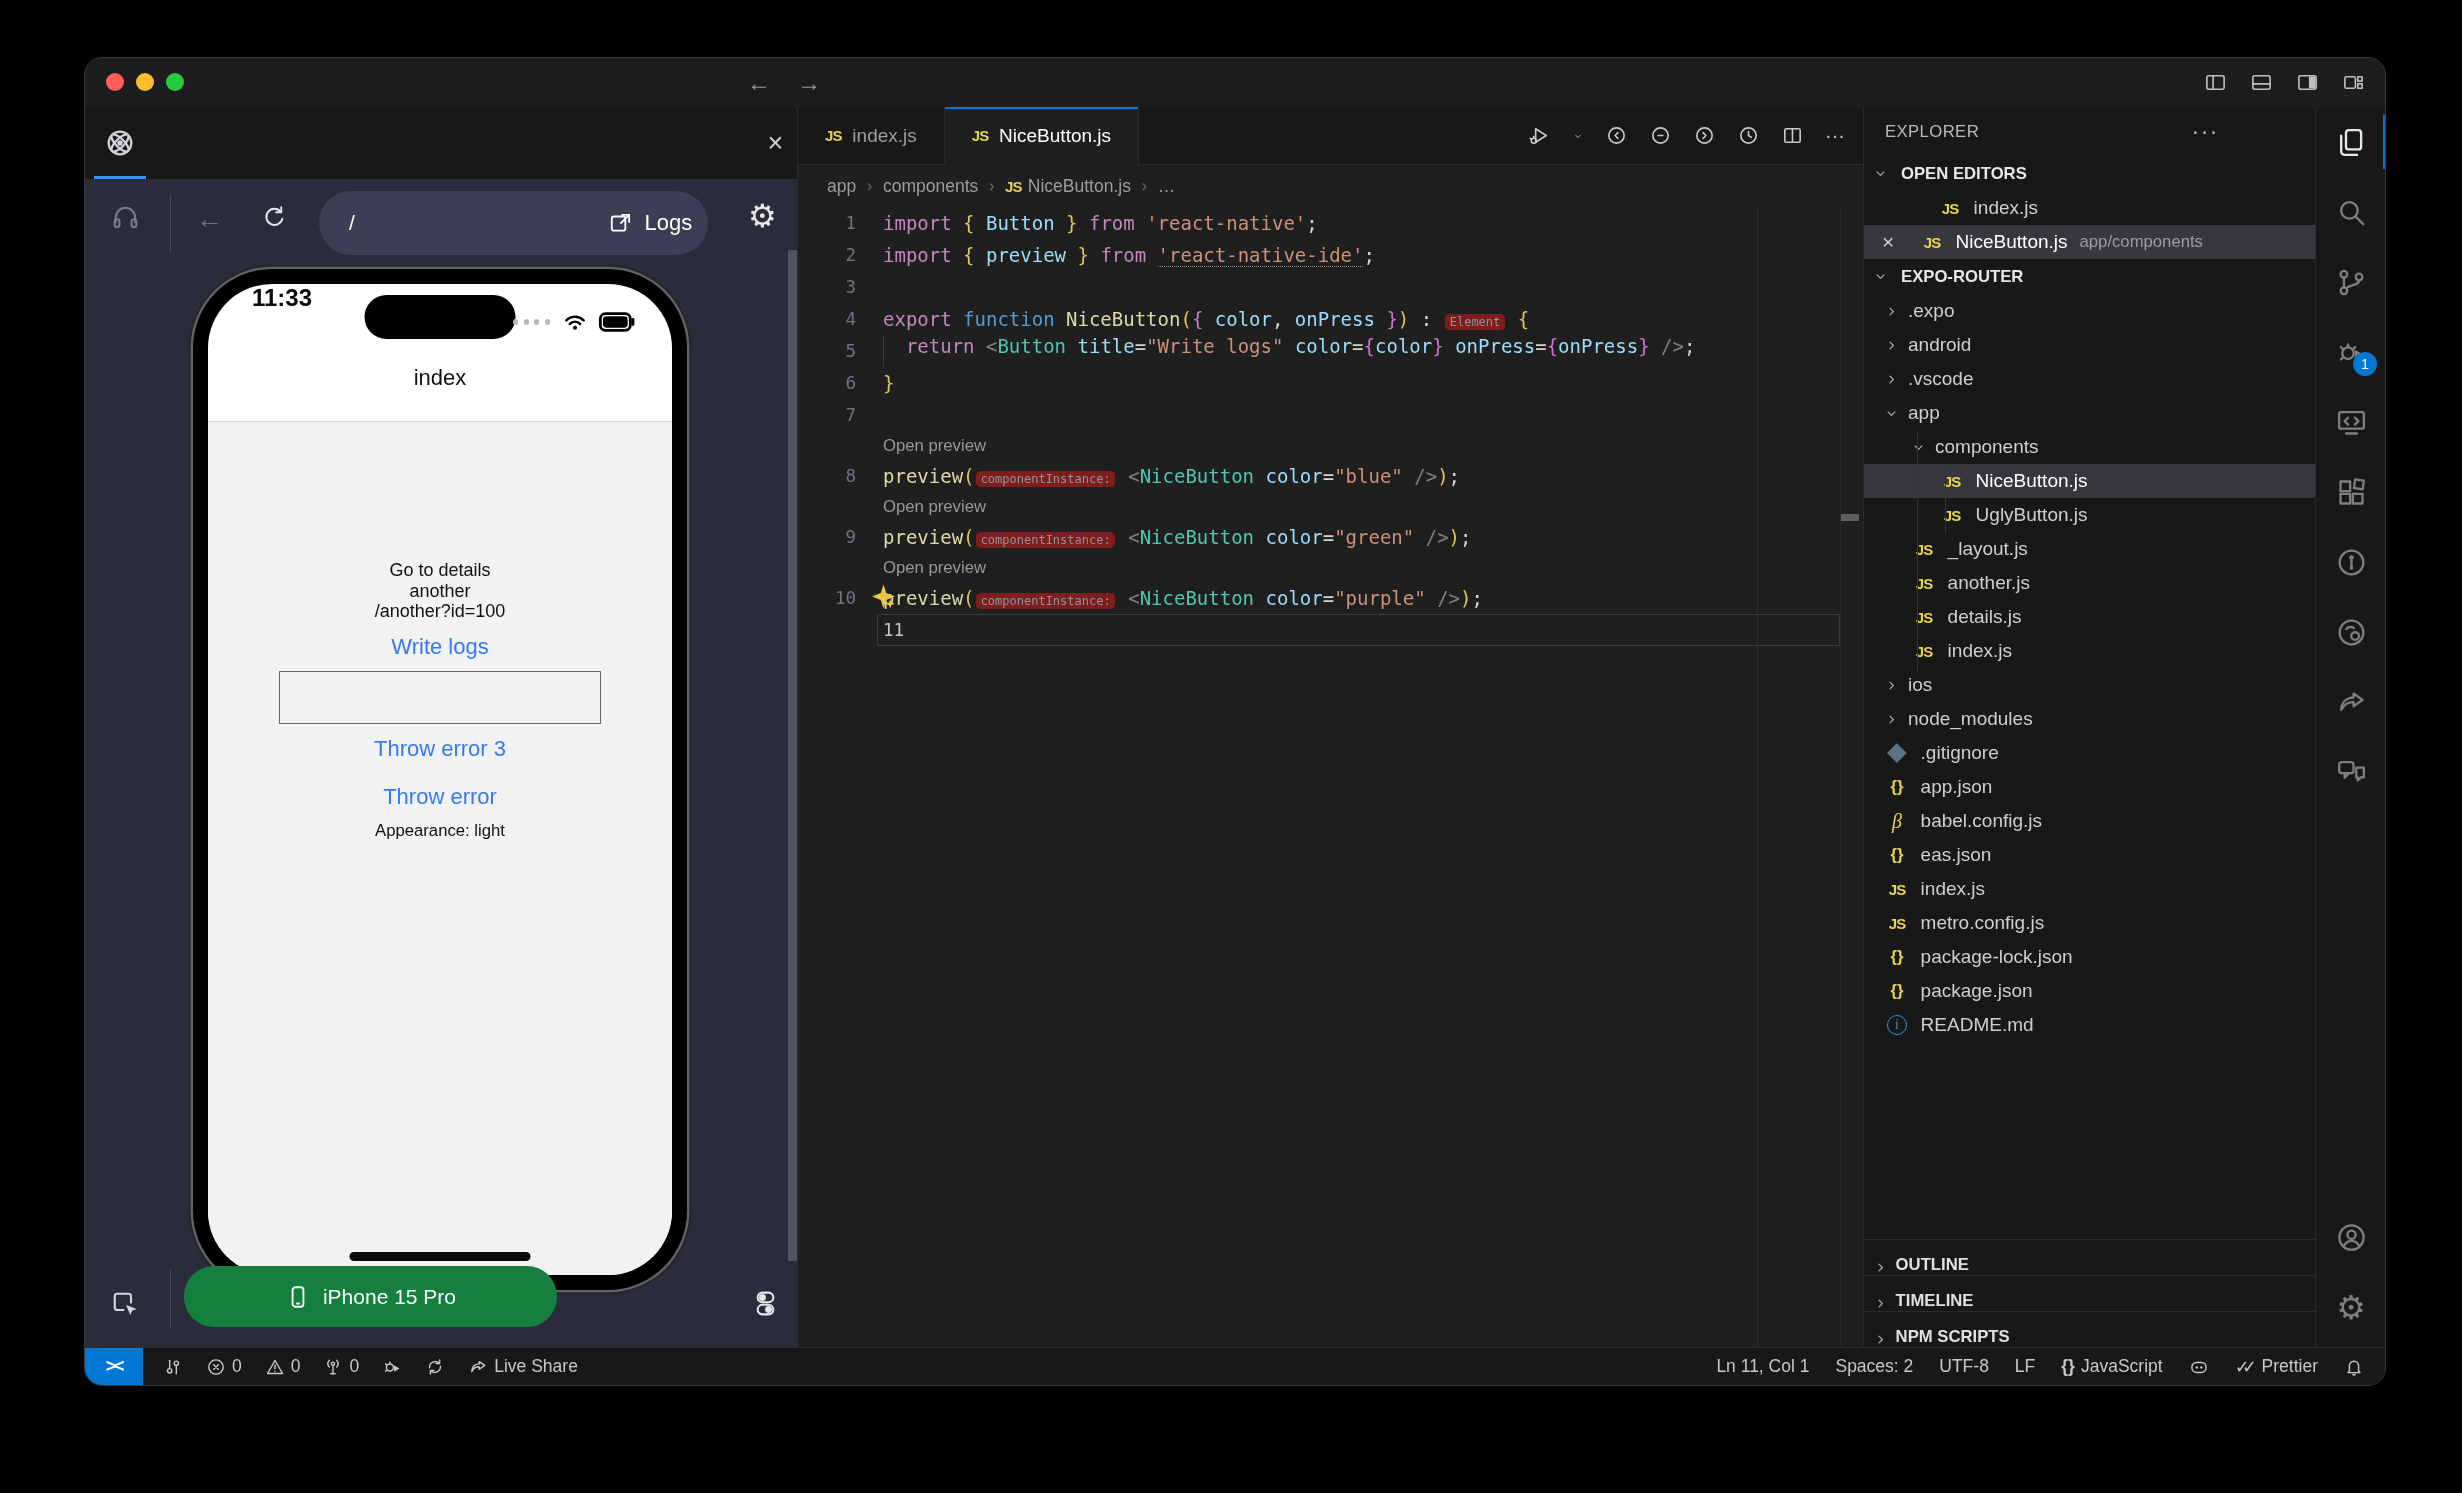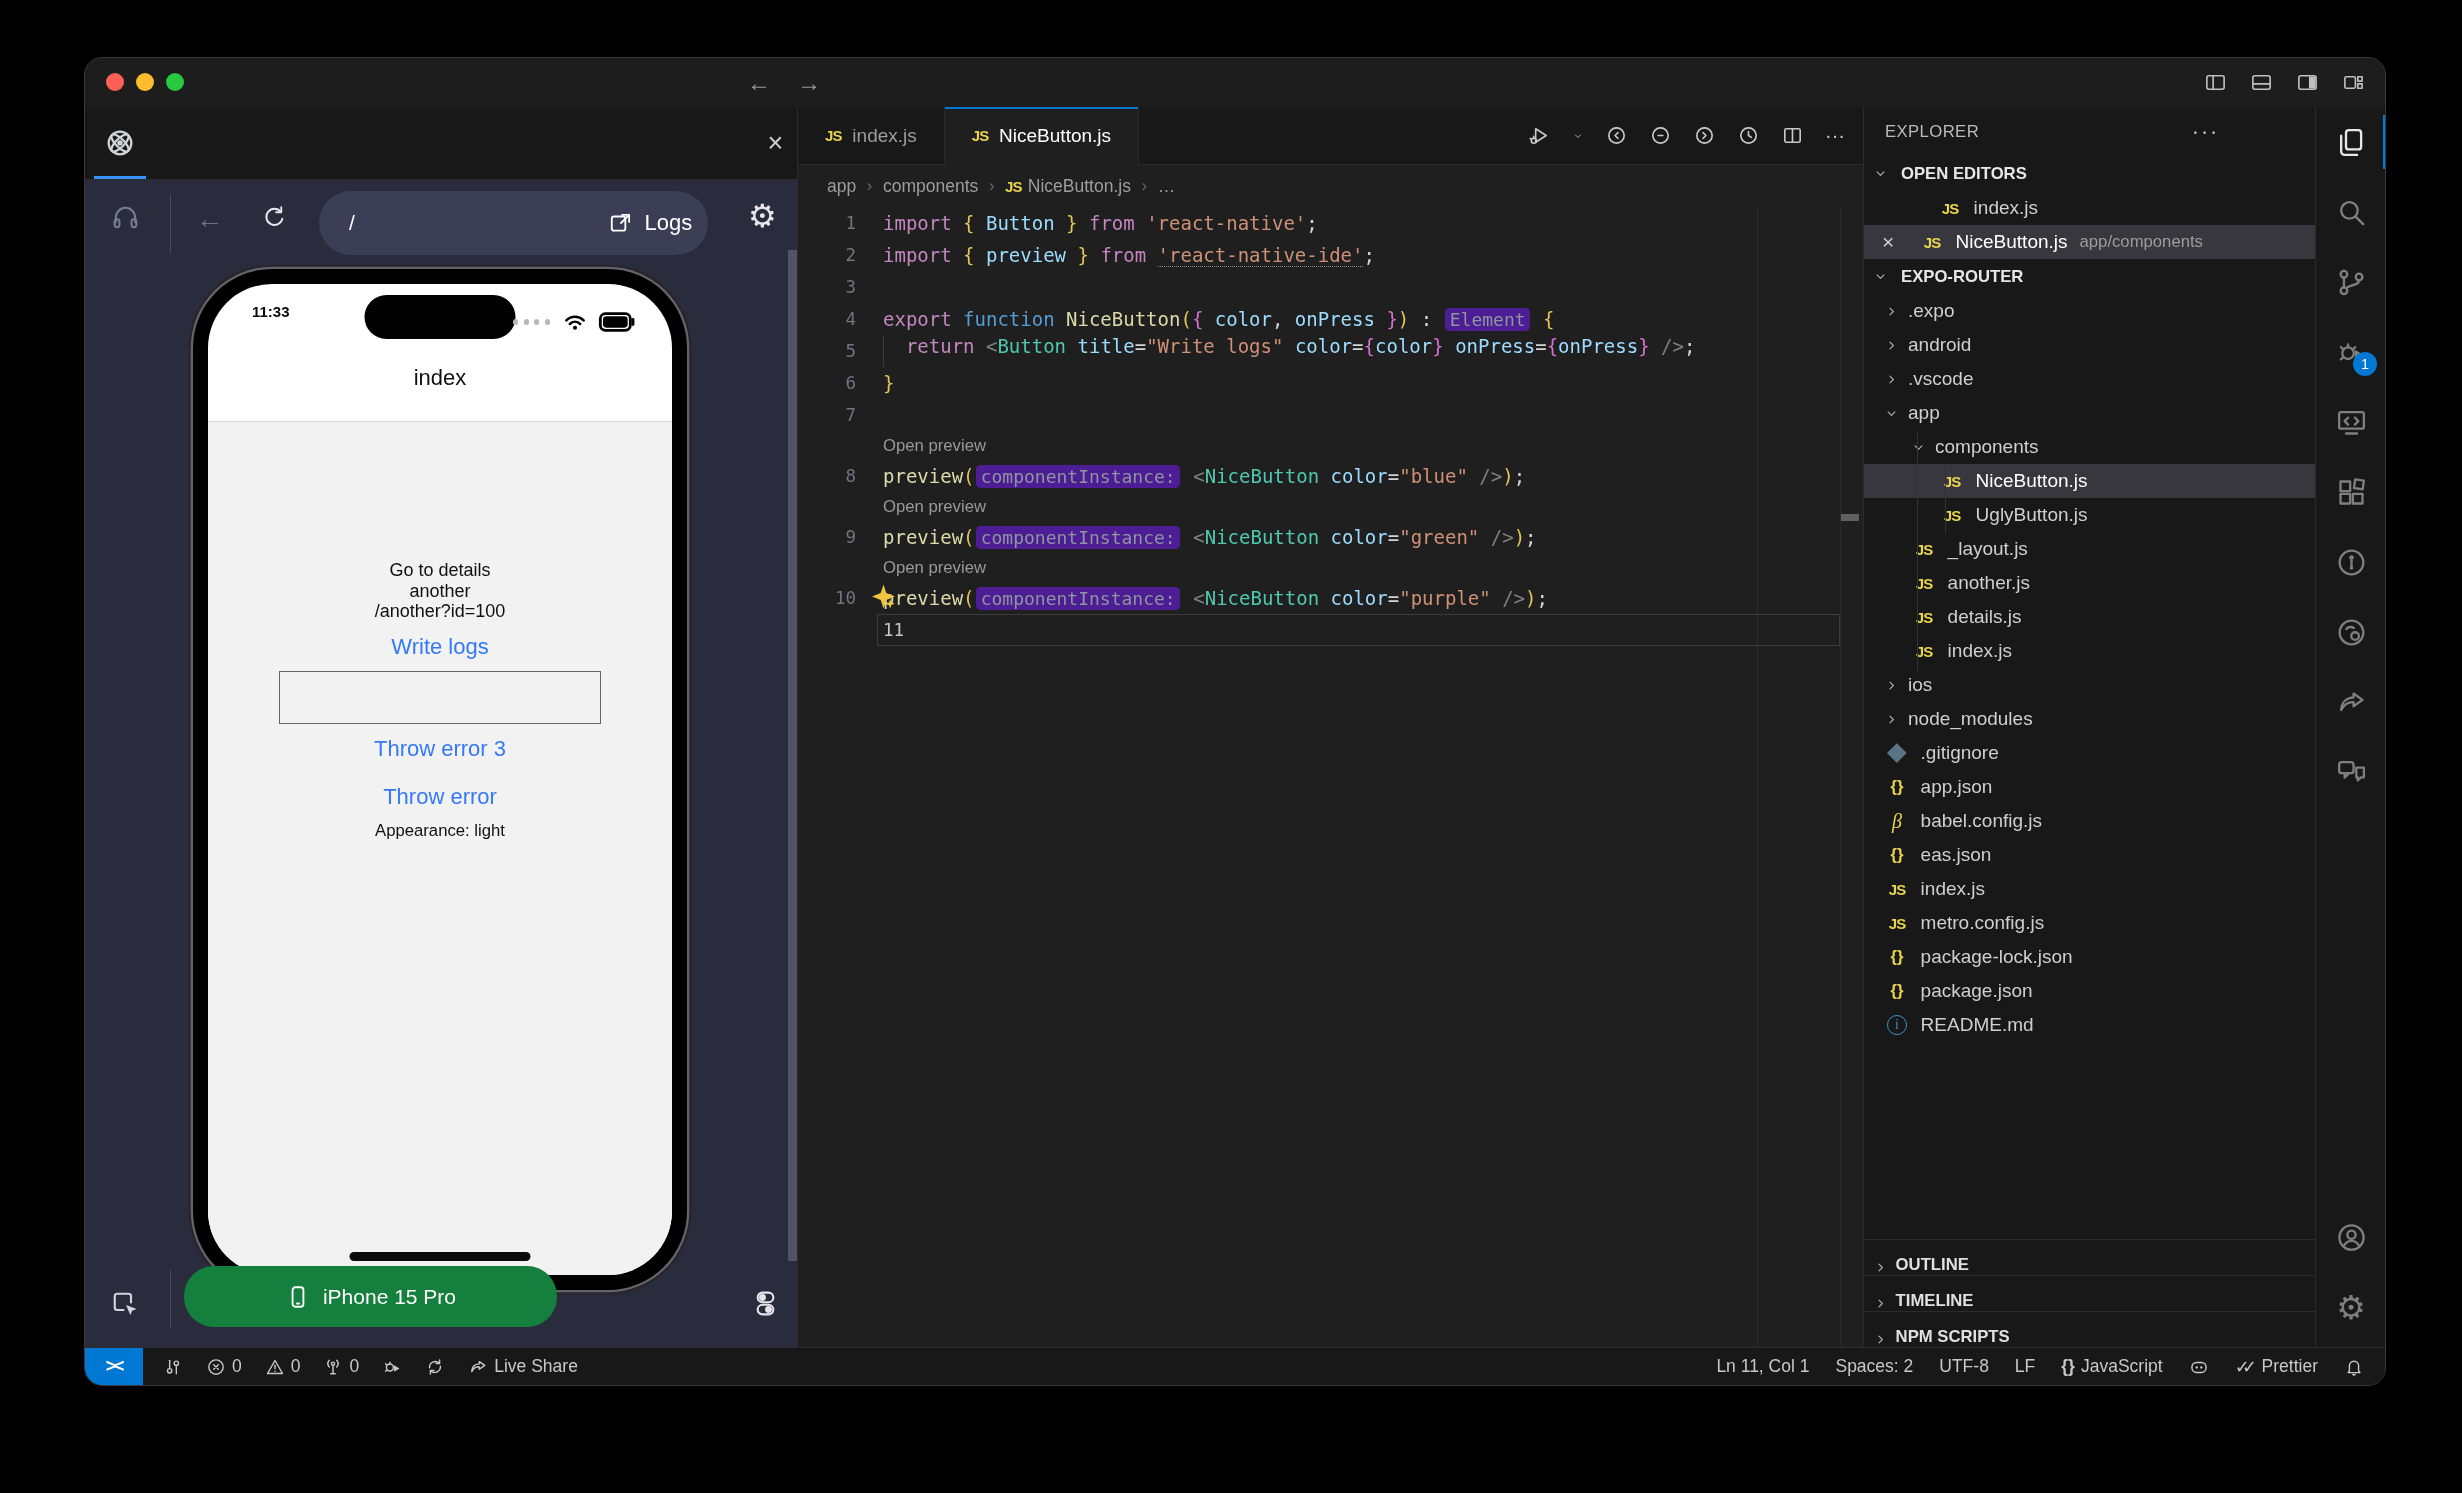--- a/index.html
+++ b/index.html
@@ -34,21 +34,21 @@
   .ic-reload{left:176px;top:24px;}
   .urlpill{position:absolute;left:234px;top:10.6px;width:389px;height:64px;border-radius:32px;background:#3b3e54;color:#fff;
     font-size:21px;line-height:64px;padding-left:30px;box-sizing:border-box;}
   .logsbtn{position:absolute;left:523px;top:10.6px;height:64px;display:flex;align-items:center;gap:10.6px;color:#fff;font-size:22px;}
   .ic-gear{left:663px;top:20px;font-size:32px;color:#e8e8ea;line-height:32px;}
   .wv-scroll{position:absolute;right:0;top:70px;width:9px;height:1011px;background:rgba(130,133,150,.45);}
   
   .phone{position:absolute;left:108px;top:89px;width:494px;height:1021px;border-radius:79px;background:#000;
     box-shadow:0 0 0 2.3px #63636a, 0 0 0 4.6px #26262b;}
   .screen{position:absolute;left:15px;top:15px;right:15px;bottom:15px;background:#fff;border-radius:64px;overflow:hidden;}
-  .ph-time{position:absolute;left:44px;top:19px;font-size:15px;font-weight:bold;color:#0a0a0a;}
+  .ph-time{position:absolute;left:44px;top:0;font-size:24px;font-weight:bold;color:#0a0a0a;}
   .island{position:absolute;left:50%;transform:translateX(-50%);top:10.6px;width:151px;height:44px;border-radius:23px;background:#000;}
   .ph-status-right{position:absolute;right:35px;top:18px;display:flex;align-items:center;gap:9px;}
   .dots{display:flex;gap:5.3px;margin-right:3px;}
   .dots i{width:5.3px;height:5.3px;border-radius:50%;background:#b7b7bc;}
   .ph-nav-title{position:absolute;top:81px;left:0;right:0;text-align:center;font-size:22px;color:#111;}
   .ph-content{position:absolute;top:137px;left:0;right:0;bottom:0;background:#f2f2f3;border-top:0.8px solid #d8d8da;}
   .ph-lines{position:absolute;top:276px;left:0;right:0;text-align:center;font-size:18px;line-height:20.5px;color:#111;}
   .ph-link{position:absolute;left:0;right:0;text-align:center;font-size:22px;color:#3579F6;}
   .link-0{top:350px}.link-1{top:452px}.link-2{top:500px}
   .ph-input{position:absolute;left:71px;top:387px;width:322px;height:53px;border:1.5px solid #666;background:#f2f2f3;box-sizing:border-box;}
@@ -74,21 +74,21 @@
   .ovborder{position:absolute;left:1042px;top:0;bottom:0;width:0.8px;background:#2b2b2b;}
   .ovthumb{position:absolute;left:1043px;top:307px;width:18px;height:6.8px;background:#5f5f5f;}
   .cl{position:relative;display:flex;height:32px;align-items:center;white-space:pre;}
   .cl .ln{width:58px;min-width:58px;text-align:right;padding-right:27px;color:#6e7681;font-size:17.5px;}
   .cl.cur .ln{color:#c6c6c6;margin-left:48px;}
   .lens{height:29px;display:flex;align-items:center;padding-left:85px;color:#999;font-size:16.7px;font-family:"Liberation Sans",sans-serif;}
   .curbox{position:absolute;left:79px;width:963px;top:0;height:32px;border:0.8px solid #3c3c3c;box-sizing:border-box;}
   .c-k{color:#C586C0}.c-b{color:#569CD6}.c-f{color:#DCDCAA}.c-v{color:#9CDCFE}.c-s{color:#CE9178}
   .c-su{color:#CE9178;border-bottom:1.5px dotted #8a8a8a}.c-t{color:#4EC9B0}.c-o{color:#808080}.c-d{color:#D4D4D4}
   .c-y{color:#E2C55B}.c-m{color:#D670D6}
-  .hint{background:#4c1d95;color:#8e969c;border-radius:4.6px;padding:0.8px 4.6px;margin:0 1.5px;font-size:18px;}
+  .hint{background:#7f1d1d;color:#8e969c;border-radius:4.6px;padding:0.8px 4.6px;margin:0 1.5px;font-size:12px;}
   .guide{display:inline-block;width:0.8px;height:32px;background:#3a3a3a;vertical-align:top;margin-right:-0.8px;}
   .sparkle{position:absolute;left:71px;top:0;}
   
   .sidebar{width:452px;min-width:452px;background:#181818;border-left:0.8px solid #2b2b2b;box-sizing:border-box;
     display:flex;flex-direction:column;color:#cccccc;position:relative;}
   .sb-header{height:49px;min-height:49px;display:flex;align-items:center;padding:0 21px;font-size:16.7px;color:#bbb;letter-spacing:0.4px;}
   .sb-header .more{margin-left:auto;margin-right:75px;color:#bbb;font-size:23px;letter-spacing:1.5px;}
   .sb-sect{height:35px;min-height:35px;display:flex;align-items:center;gap:13px;padding-left:9px;font-weight:bold;font-size:16.7px;color:#e7e7e7;}
   .chev{color:#b6b6b6;}
   .row{height:34px;min-height:34px;display:flex;align-items:center;font-size:19px;color:#cfcfcf;position:relative;box-sizing:border-box;}

